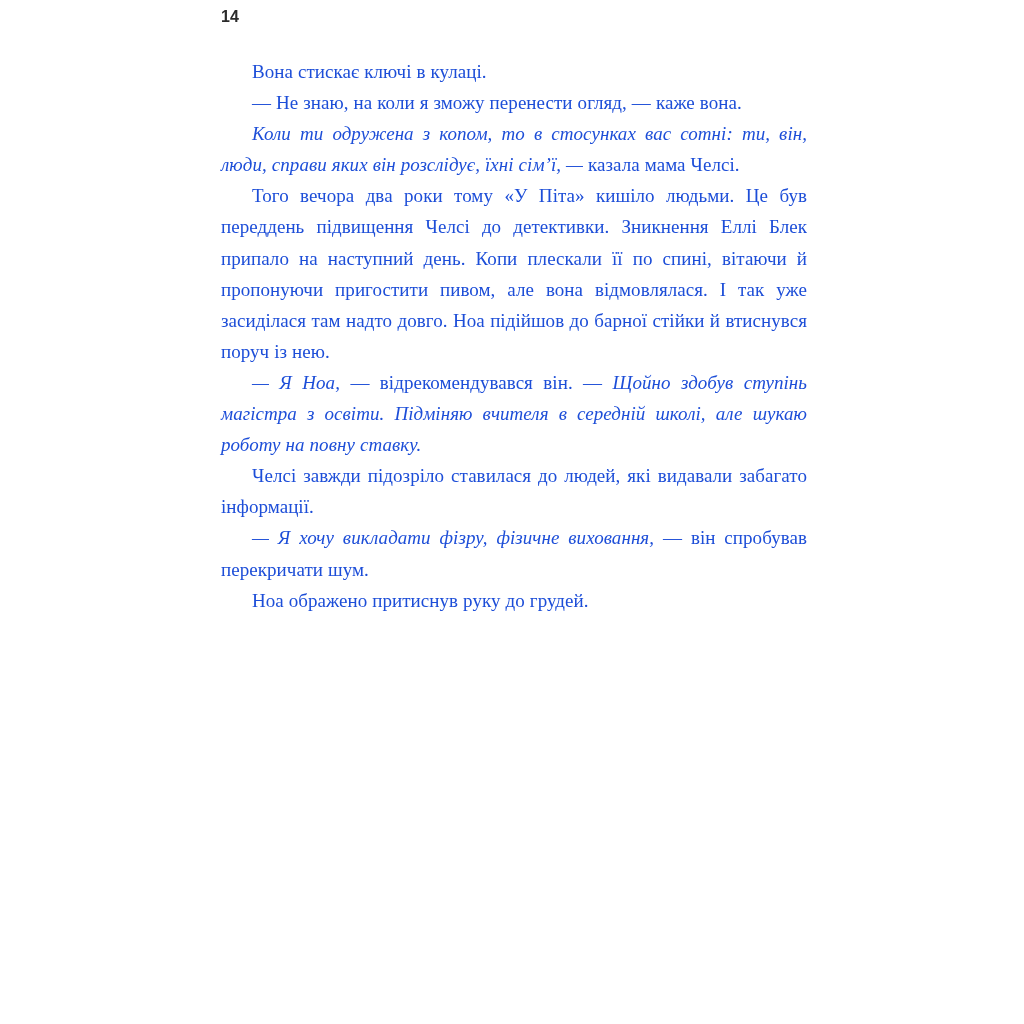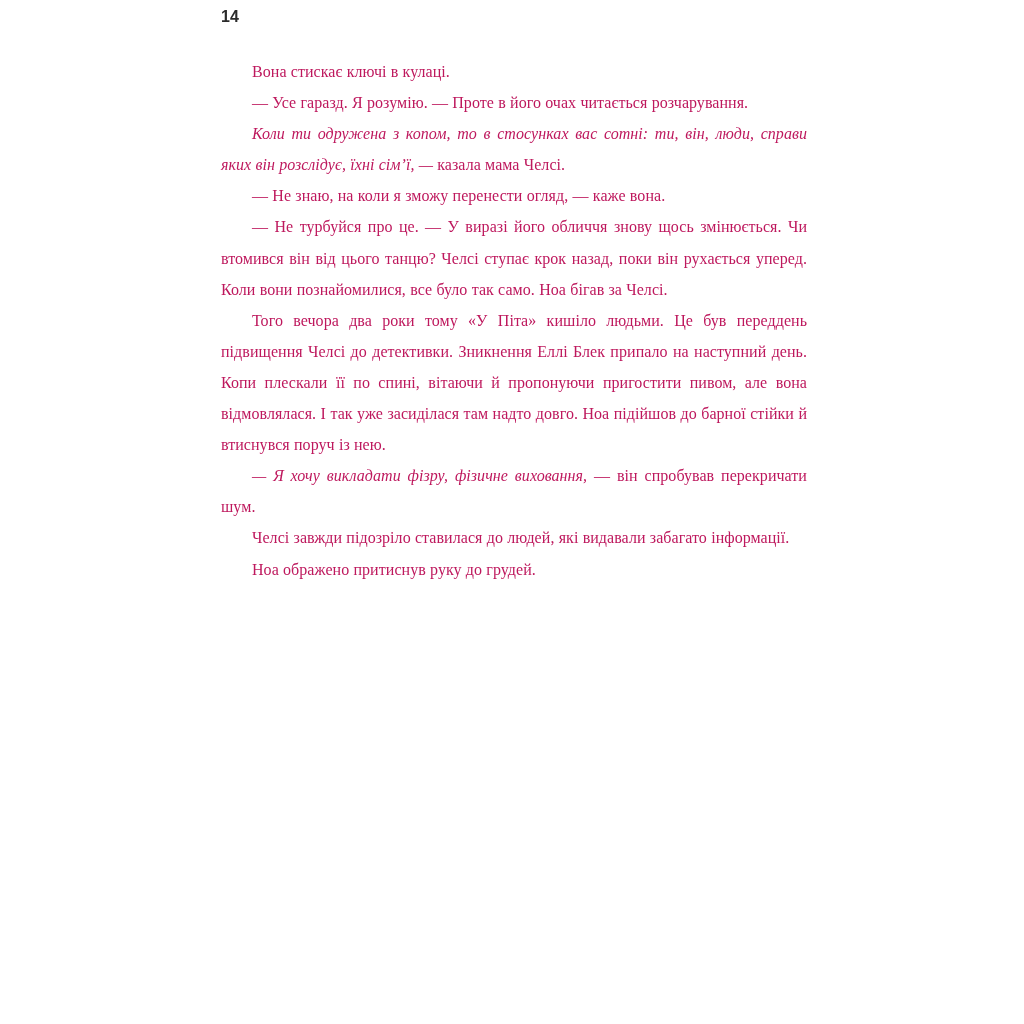--- a/index.html
+++ b/index.html
@@ -37,23 +37,23 @@
     position: absolute;
     left: 221px;
     top: 56px;
     width: 586px;
   }
 
   .para {
     margin: 0;
     text-indent: 31px;
     text-align: justify;
-    font-size: 16px;
+    font-size: 19px;
     line-height: 31.1px;
-    color: #be185d;
+    color: #1d4ed8;
     letter-spacing: 0.05px;
     word-spacing: 0.2px;
     -webkit-font-smoothing: antialiased;
   }
 
   .para em {
     font-style: italic;
   }
 
   .para .roman {
@@ -65,33 +65,32 @@
 
 <div class="page">
 
   <div class="folio">14</div>
 
   <div class="textblock">
 
     <p class="para">Вона стискає ключі в кулаці.</p>
 
 
-    <p class="para">— Усе гаразд. Я розумію. — Проте в його очах читається розчарування.</p>
+
+    <p class="para">— Не знаю, на коли я зможу перенести огляд, — каже вона.</p>
 
     <p class="para"><em>Коли ти одружена з копом, то в стосунках вас сотні: ти, він, люди, справи яких він розслідує, їхні сім’ї, — </em><span class="roman">казала мама Челсі.</span></p>
 
-    <p class="para">— Не знаю, на коли я зможу перенести огляд, — каже вона.</p>
 
-
-    <p class="para">— Не турбуйся про це. — У виразі його обличчя знову щось змінюється. Чи втомився він від цього танцю? Челсі ступає крок назад, поки він рухається уперед. Коли вони познайомилися, все було так само. Ноа бігав за Челсі.</p>
 
     <p class="para">Того вечора два роки тому «У Піта» кишіло людьми. Це був переддень підвищення Челсі до детективки. Зникнення Еллі Блек припало на наступний день. Копи плескали її по спині, вітаючи й пропонуючи пригостити пивом, але вона відмовлялася. І так уже засиділася там надто довго. Ноа підійшов до барної стійки й втиснувся поруч із нею.</p>
 
+    <p class="para"><em>— Я Ноа, </em><span class="roman">— відрекомендувався він. — </span><em>Щойно здобув ступінь магістра з освіти. Підміняю вчителя в середній школі, але шукаю роботу на повну ставку.</em></p>
+
+    <p class="para">Челсі завжди підозріло ставилася до людей, які видавали забагато інформації.</p>
 
     <p class="para"><em>— Я хочу викладати фізру, фізичне виховання, </em><span class="roman">— він спробував перекричати шум.</span></p>
-
-    <p class="para">Челсі завжди підозріло ставилася до людей, які видавали забагато інформації.</p>
 
 
     <p class="para">Ноа ображено притиснув руку до грудей.</p>
 
   </div>
 </div>
 
 </body></html>

